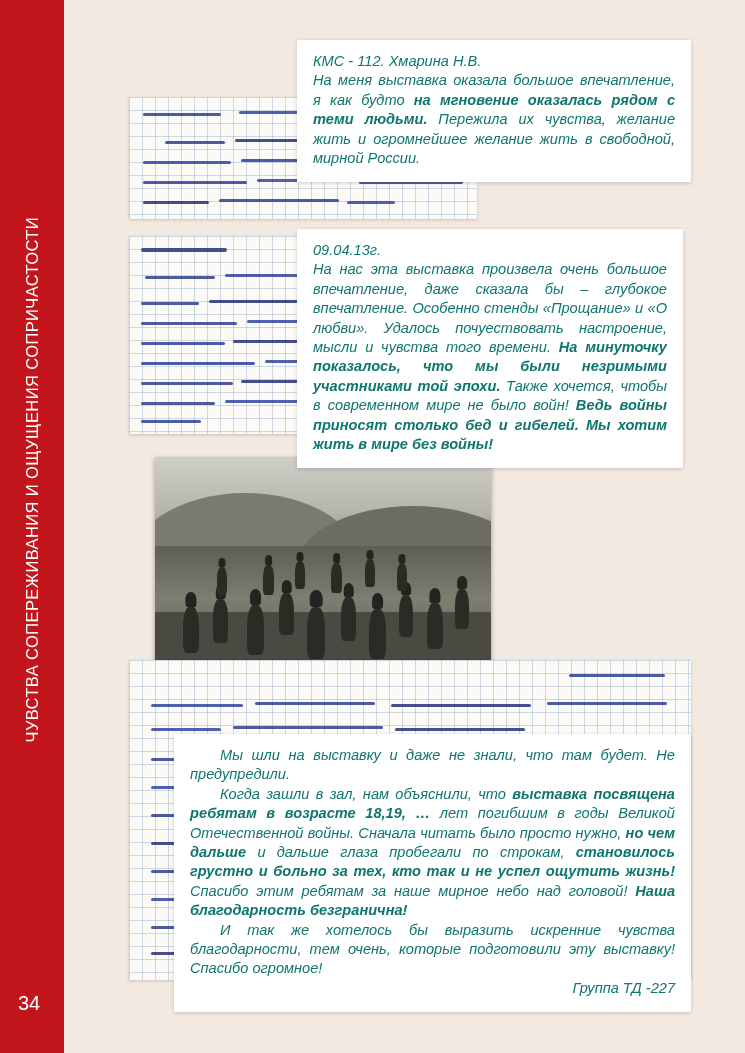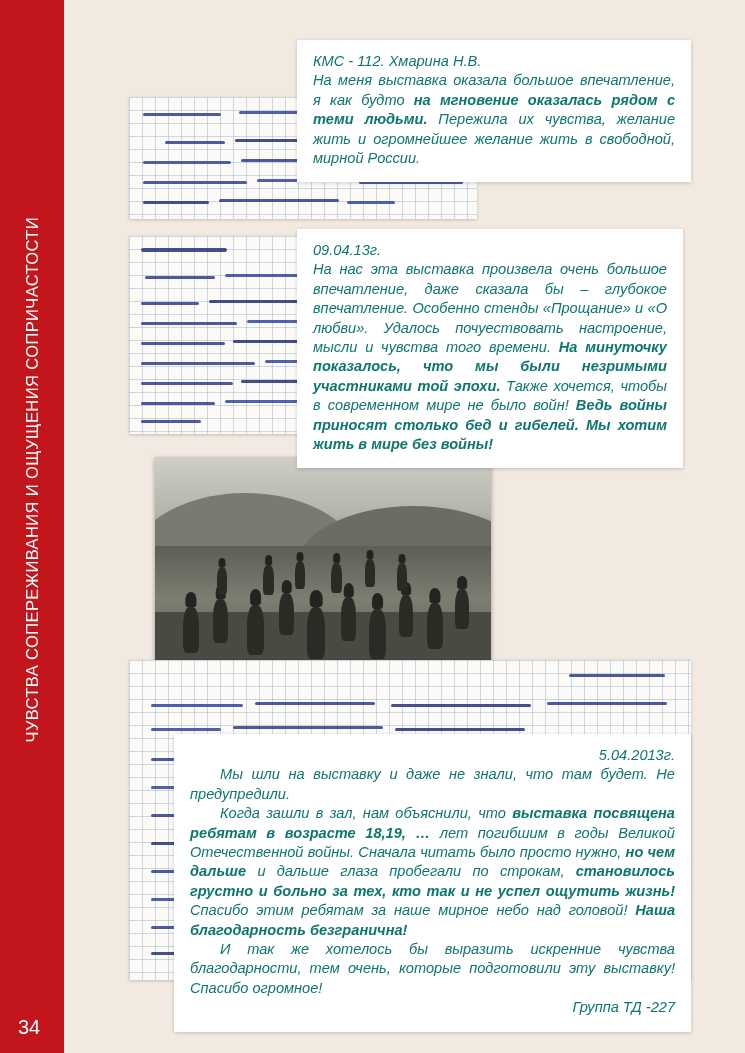--- a/index.html
+++ b/index.html
@@ -39,21 +39,21 @@
     transform: rotate(180deg);
     color: #ffffff;
     font-size: 16.5px;
     letter-spacing: 0.4px;
     font-weight: 400;
     white-space: nowrap;
   }
   .page-number {
     position: absolute;
     left: 18px;
-    bottom: 14px;
+    bottom: 38px;
     color: #ffffff;
     font-size: 20px;
   }
 
   
   .page-body {
     position: absolute;
     left: 64px;
     top: 0;
     width: 681px;
@@ -256,21 +256,20 @@
   <p class="center-head">КМС - 112.    Хмарина Н.В.</p>
   <p><span>На меня выставка оказала большое впечатление, я как  будто </span><b>на мгновение оказалась рядом с теми людьми.</b><span> Пережила их чувства, желание жить и огромнейшее желание жить в свободной, мирной России.</span></p>
 </div>
 
 <div class="card" id="card-2">
   <p>09.04.13г.</p>
   <p><span>На нас эта выставка произвела очень большое впечатление, даже сказала бы – глубокое впечатление. Особенно стенды «Прощание» и «О любви». Удалось почуествовать настроение, мысли и чувства того времени. </span><b>На минуточку показалось, что мы были незримыми участниками той эпохи.</b><span> Также хочется, чтобы в современном мире не было войн! </span><b>Ведь войны приносят столько бед и гибелей. Мы хотим жить в мире без войны!</b></p>
 </div>
 
 <div class="card" id="card-3">
-  <p class="right">5.04.2013г.</p>
   <p class="indent">Мы шли на выставку и даже не знали, что там будет. Не предупредили.</p>
   <p class="indent"><span>Когда зашли в зал, нам объяснили, что </span><b>выставка посвящена ребятам в возрасте 18,19, …</b><span> лет погибшим в годы Великой Отечественной войны. Сначала читать было просто нужно, </span><b>но чем дальше</b><span> и дальше глаза пробегали по строкам, </span><b>становилось грустно и больно за тех, кто так и не успел ощутить жизнь!</b><span> Спасибо этим ребятам за наше мирное небо над головой! </span><b>Наша благодарность безгранична!</b></p>
   <p class="indent">И так же хотелось бы выразить искренние чувства благодарности, тем очень, которые подготовили эту выставку! Спасибо огромное!</p>
   <p class="right">Группа  ТД -227</p>
 </div>
 
 <div class="spine">
   <div class="spine-title">
     <span>ЧУВСТВА СОПЕРЕЖИВАНИЯ И ОЩУЩЕНИЯ СОПРИЧАСТОСТИ</span>
   </div>

